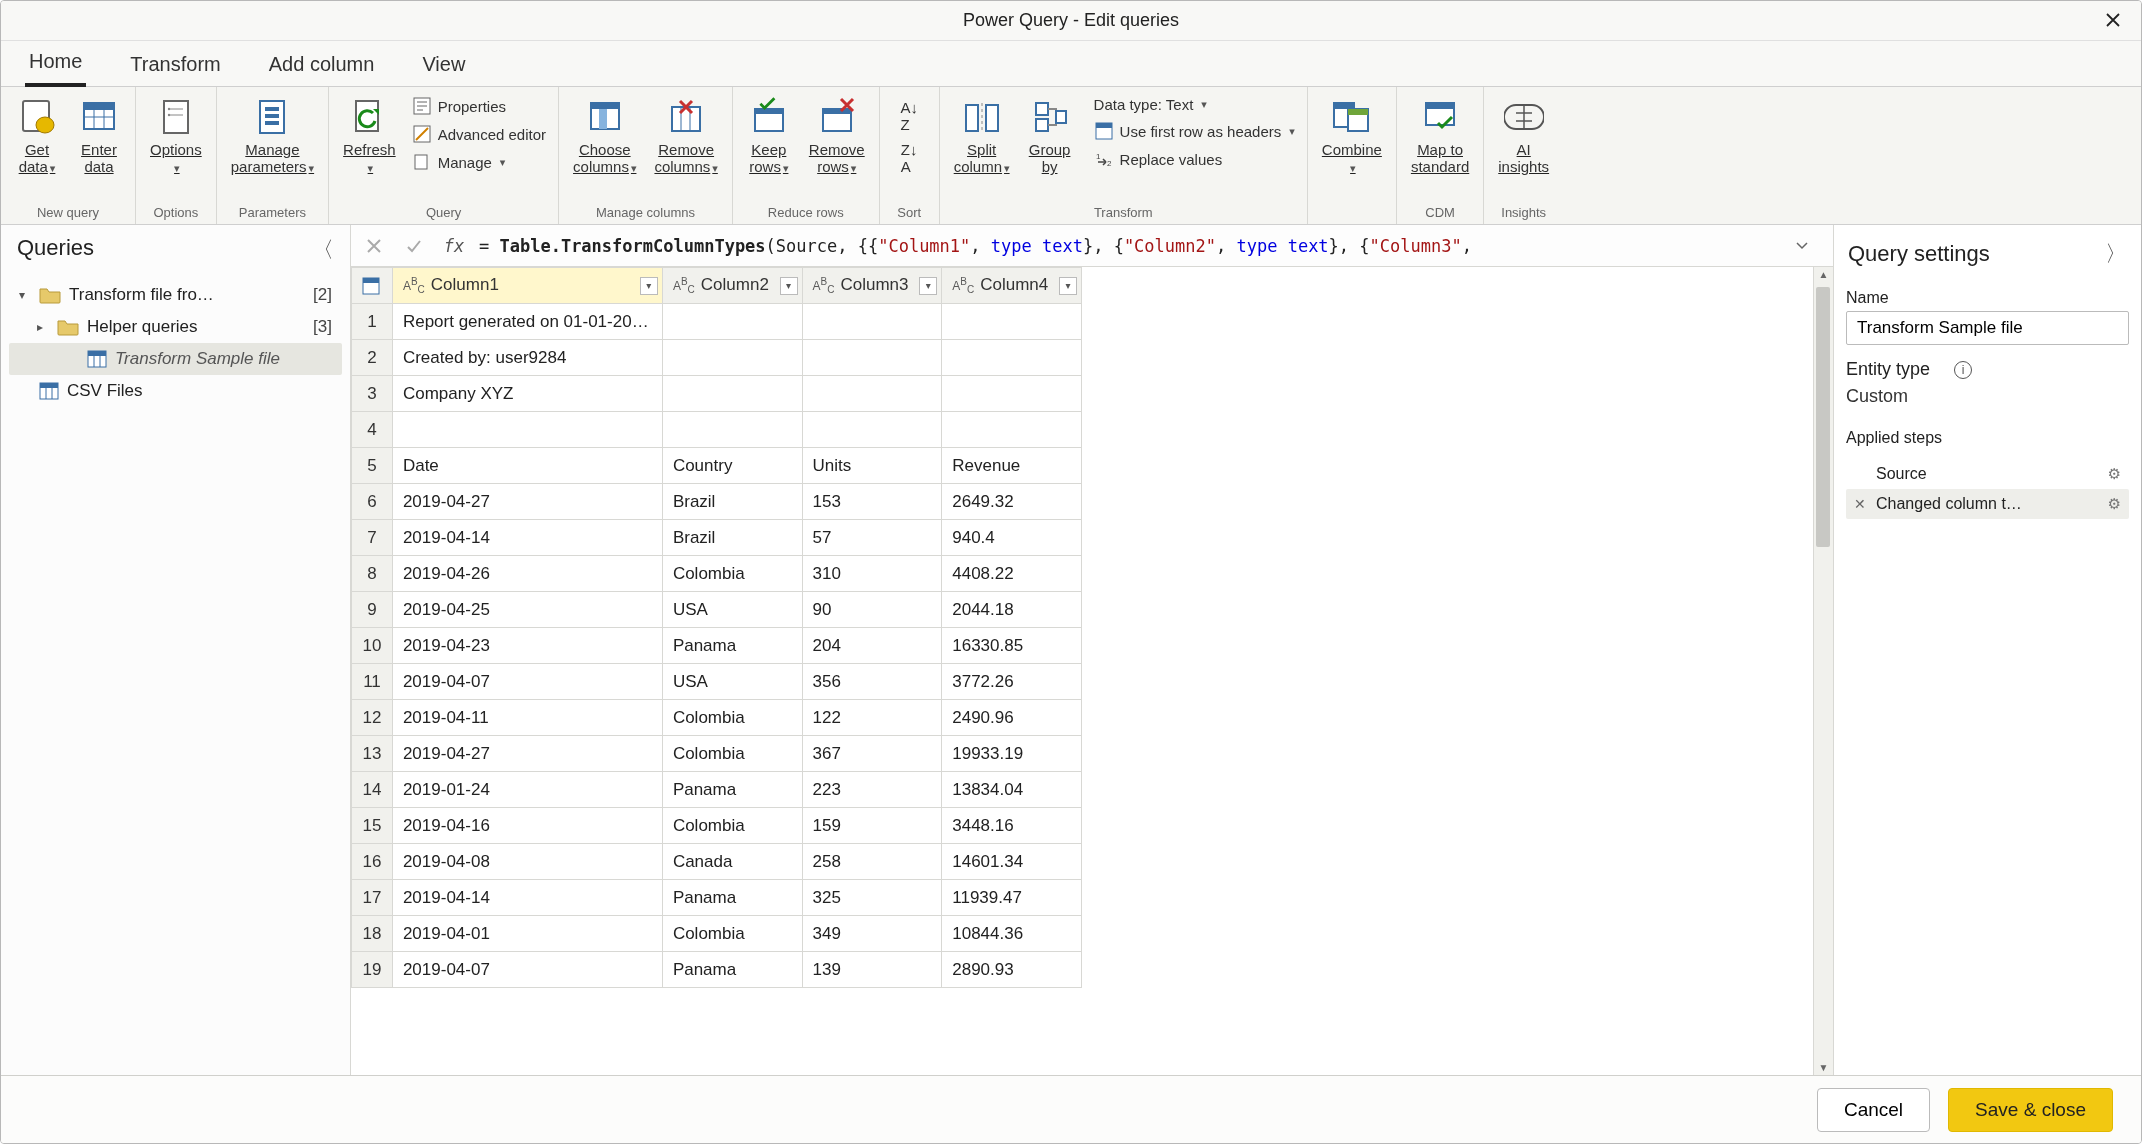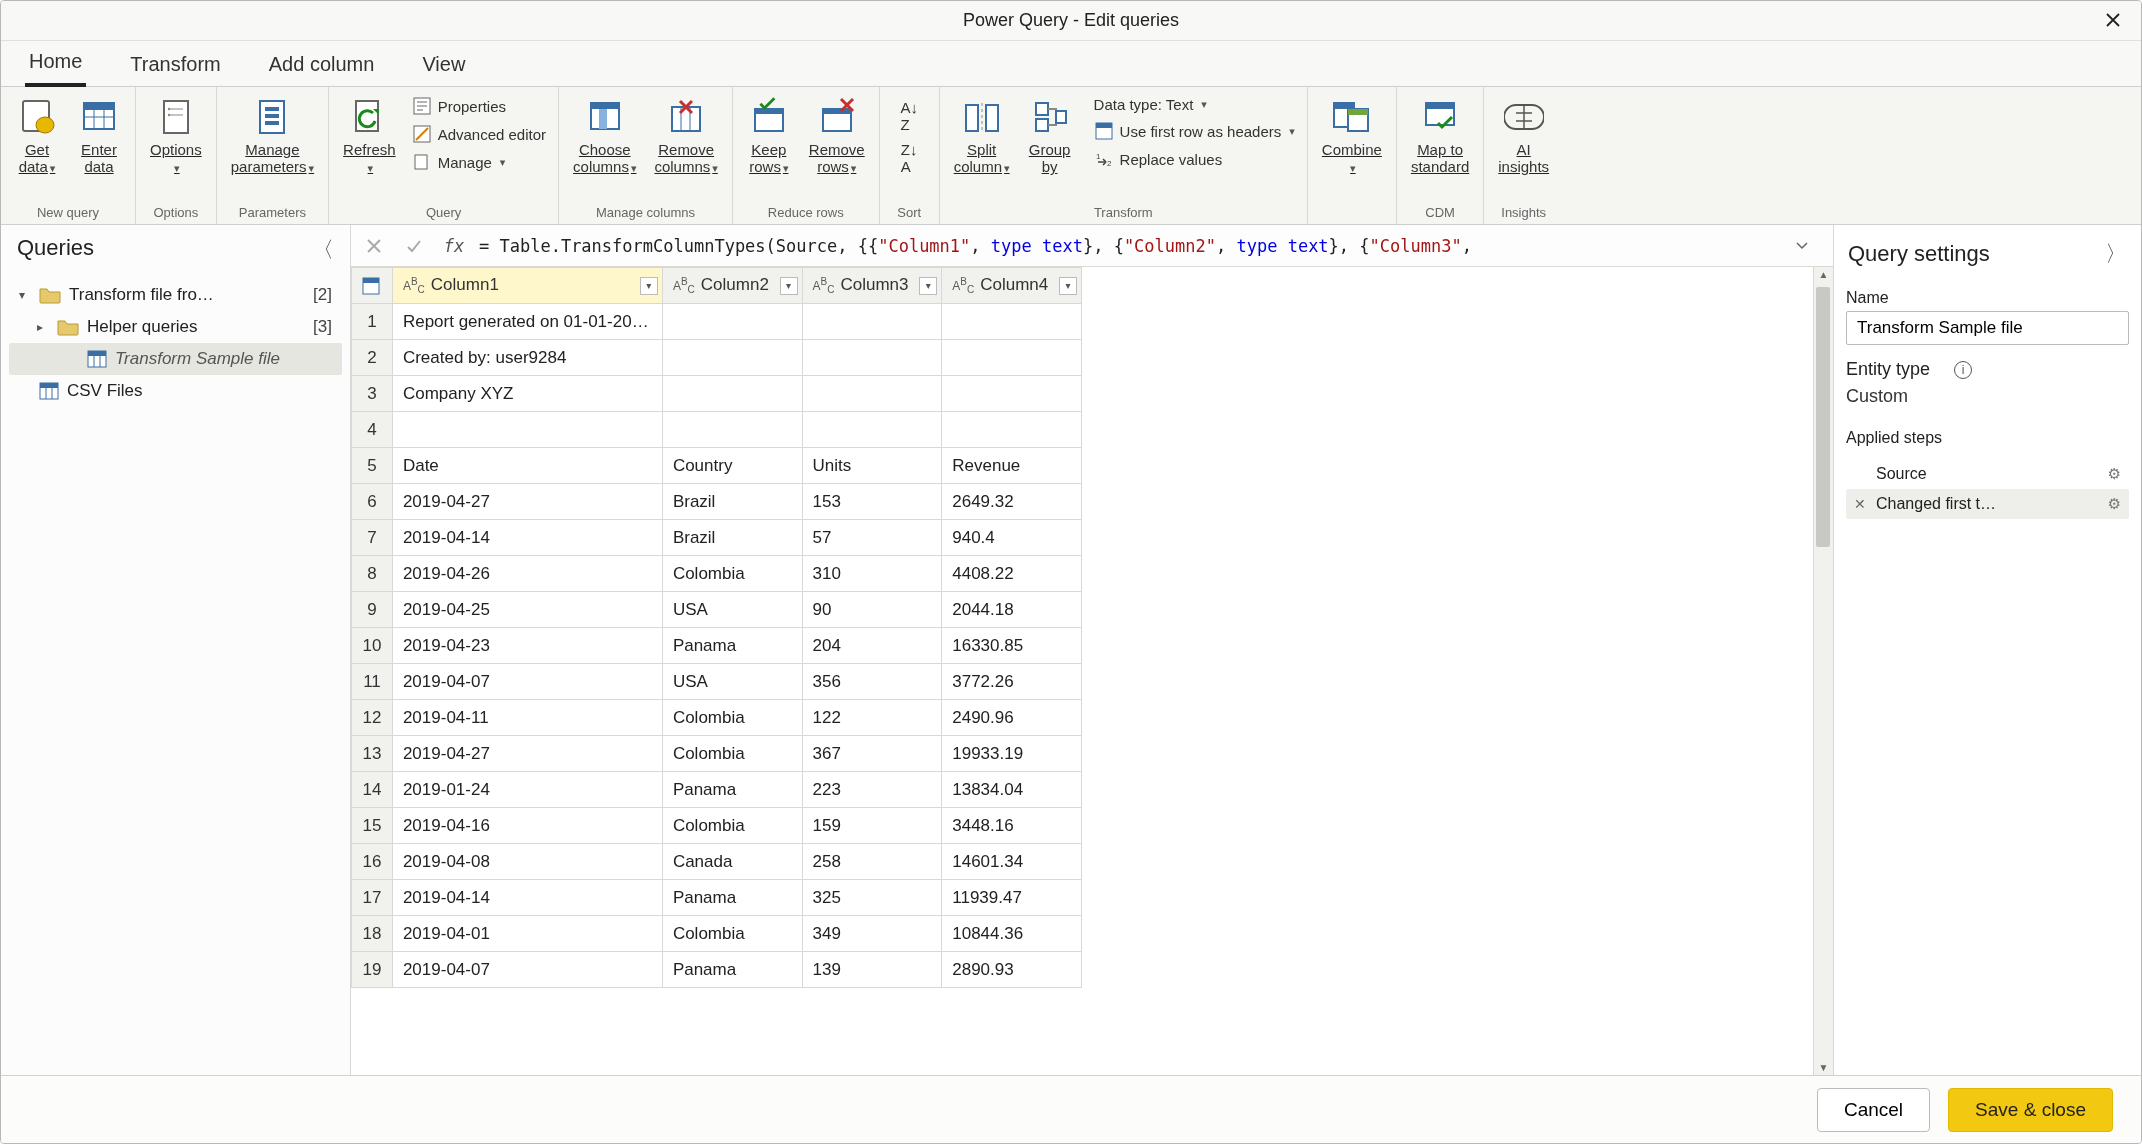--- a/index.html
+++ b/index.html
@@ -201,21 +201,21 @@
     font-size:17px;
   }
   .formula-bar .fb-btn {
     width:30px;height:30px;display:flex;align-items:center;justify-content:center;color:#888;cursor:pointer;
   }
   .formula-bar .formula {
     flex:1;
     white-space:nowrap;
     overflow:hidden;
   }
-  .tok-fn { color:#222; }
+  .tok-fn { color:#222;font-weight:bold; }
   .tok-str { color:#a31515; }
   .tok-kw { color:#0000e0; }
   .formula-bar .expand { width:30px;text-align:center;color:#666;cursor:pointer; }
 
   
   .grid-wrap {
     flex:1;
     overflow:hidden;
     position:relative;
     display:flex;
@@ -886,21 +886,21 @@
       <div class="entity-val">Custom</div>
       <div class="sect-label" style="margin-top:22px;font-weight:400">Applied steps</div>
       <div class="steps" id="steps-list">
           <div class="step">
             <span class="x"></span>
             <span>Source</span>
             <span class="gear">⚙</span>
           </div>
           <div class="step selected">
             <span class="x">✕</span>
-            <span>Changed first t…</span>
+            <span>Changed column t…</span>
             <span class="gear">⚙</span>
           </div>
         </div>
     </div>
   </div>
 
   <div class="footer">
     <button class="btn">Cancel</button>
     <button class="btn primary">Save &amp; close</button>
   </div>

